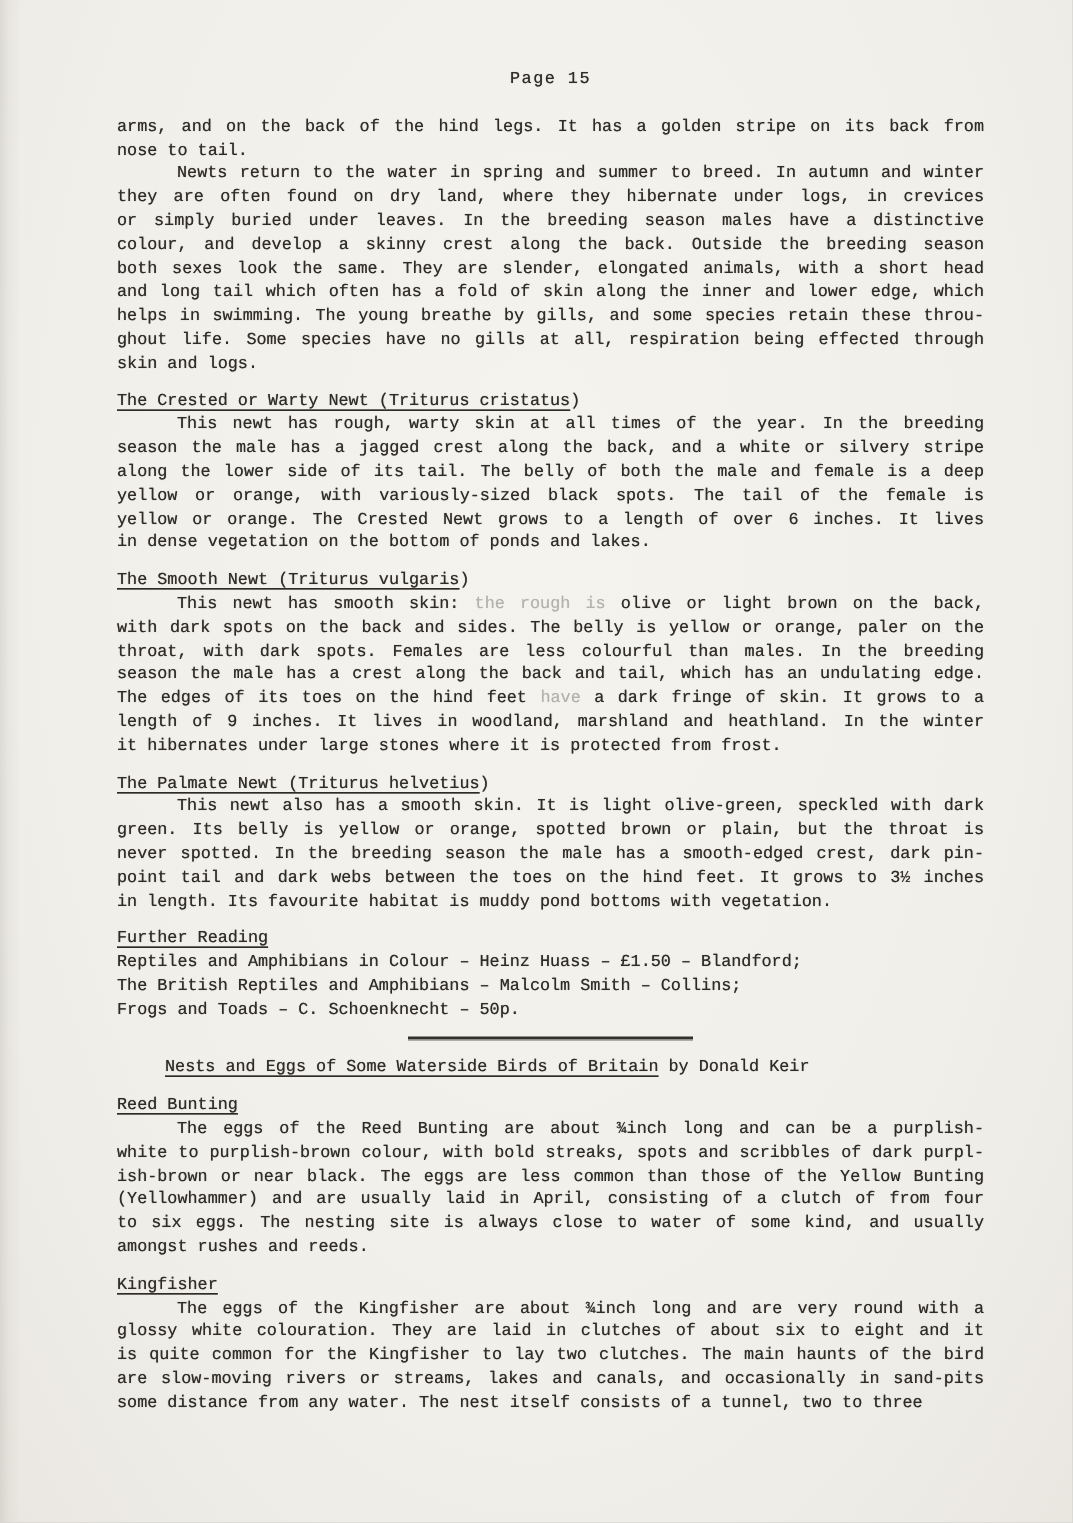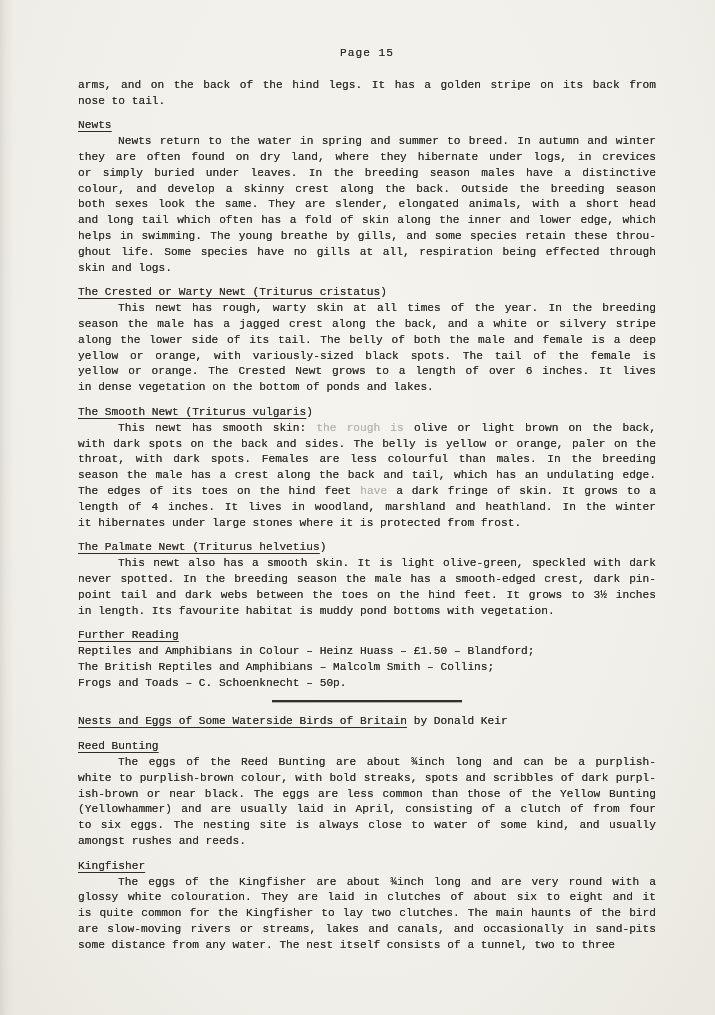--- a/index.html
+++ b/index.html
@@ -37,38 +37,36 @@
     margin:9px auto 12px auto;
     border-top:2.5px solid #33302c;
     box-shadow:0 1px 0 rgba(51,48,44,0.35);
     height:0;
   }
   .article-title{margin-bottom:5px;}
   .article-title .u{
     text-decoration:underline;
     text-decoration-thickness:1.2px;
     text-underline-offset:2.5px;
+    margin-left:32px;
   }
 </style>
 </head>
 <body>
 
 <div class="sheet">
 
   <div class="page-header">Page 15</div>
 
   <div class="para">
       <div class="tline">arms, and on the back of the hind legs. It has a golden stripe on its back from</div>
       <div class="tline tlast">nose to tail.</div>
     </div>
 
   <div>
-    <div class="heading">
-      <span class="u">Newts</span><span></span>
-    </div>
     <div class="para">
         <div class="tline indent">Newts return to the water in spring and summer to breed. In autumn and winter</div>
         <div class="tline">they are often found on dry land, where they hibernate under logs, in crevices</div>
         <div class="tline">or simply buried under leaves. In the breeding season males have a distinctive</div>
         <div class="tline">colour, and develop a skinny crest along the back. Outside the breeding season</div>
         <div class="tline">both sexes look the same. They are slender, elongated animals, with a short head</div>
         <div class="tline">and long tail which often has a fold of skin along the inner and lower edge, which</div>
         <div class="tline">helps in swimming. The young breathe by gills, and some species retain these throu-</div>
         <div class="tline">ghout life. Some species have no gills at all, respiration being effected through</div>
         <div class="tline tlast">skin and logs.</div>
@@ -92,31 +90,32 @@
   <div>
     <div class="heading">
       <span class="u">The Smooth Newt (Triturus vulgaris</span><span>)</span>
     </div>
     <div class="para">
         <div class="tline indent"><span>This newt has smooth skin: </span><span class="faded">the rough is</span><span> olive or light brown on the back,</span></div>
         <div class="tline">with dark spots on the back and sides. The belly is yellow or orange, paler on the</div>
         <div class="tline">throat, with dark spots. Females are less colourful than males. In the breeding</div>
         <div class="tline">season the male has a crest along the back and tail, which has an undulating edge.</div>
         <div class="tline"><span>The edges of its toes on the hind feet </span><span class="faded">have</span><span> a dark fringe of skin. It grows to a</span></div>
-        <div class="tline">length of 4 inches. It lives in woodland, marshland and heathland. In the winter</div>
+        <div class="tline">length of 9 inches. It lives in woodland, marshland and heathland. In the winter</div>
         <div class="tline tlast">it hibernates under large stones where it is protected from frost.</div>
       </div>
   </div>
 
   <div>
     <div class="heading">
       <span class="u">The Palmate Newt (Triturus helvetius</span><span>)</span>
     </div>
     <div class="para">
         <div class="tline indent">This newt also has a smooth skin. It is light olive-green, speckled with dark</div>
+        <div class="tline">green. Its belly is yellow or orange, spotted brown or plain, but the throat is</div>
         <div class="tline">never spotted. In the breeding season the male has a smooth-edged crest, dark pin-</div>
         <div class="tline">point tail and dark webs between the toes on the hind feet. It grows to 3½ inches</div>
         <div class="tline tlast">in length. Its favourite habitat is muddy pond bottoms with vegetation.</div>
       </div>
   </div>
 
   <div>
     <div class="heading">
       <span class="u">Further Reading</span>
     </div>

